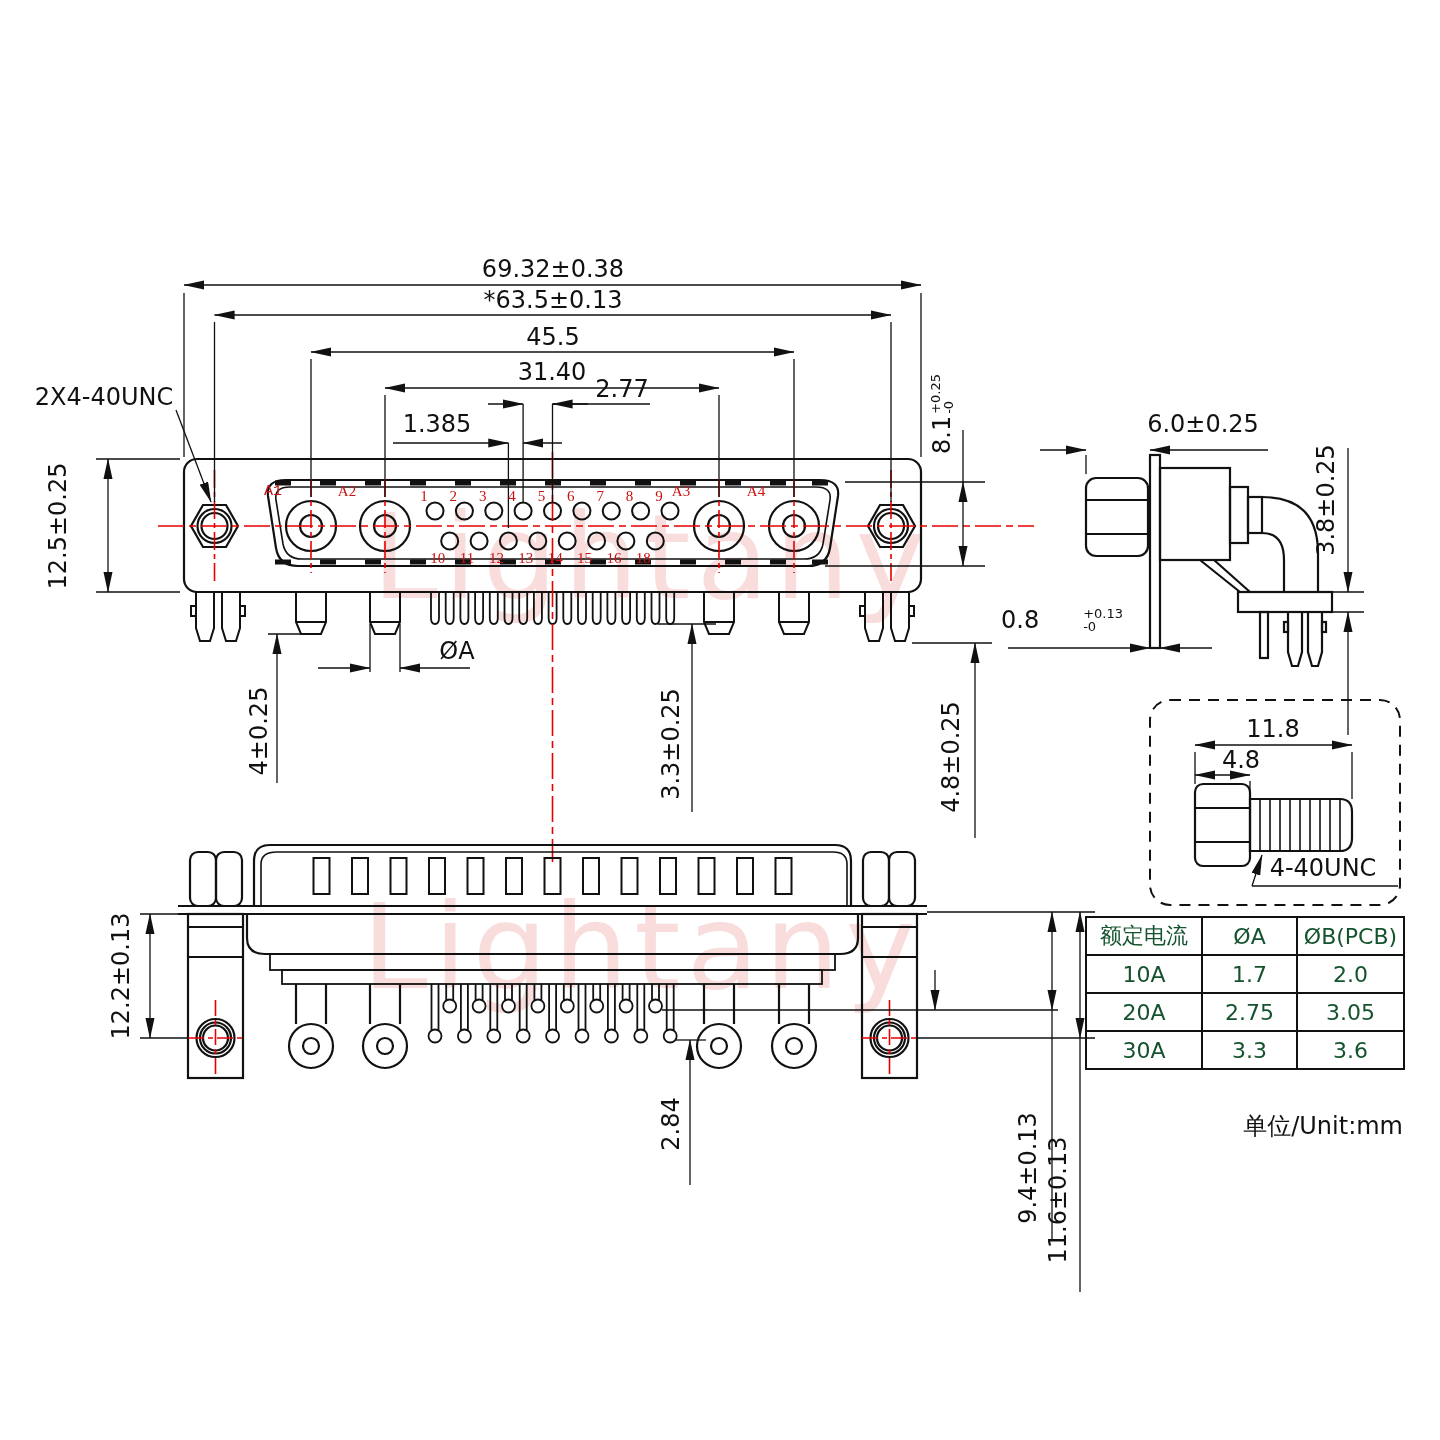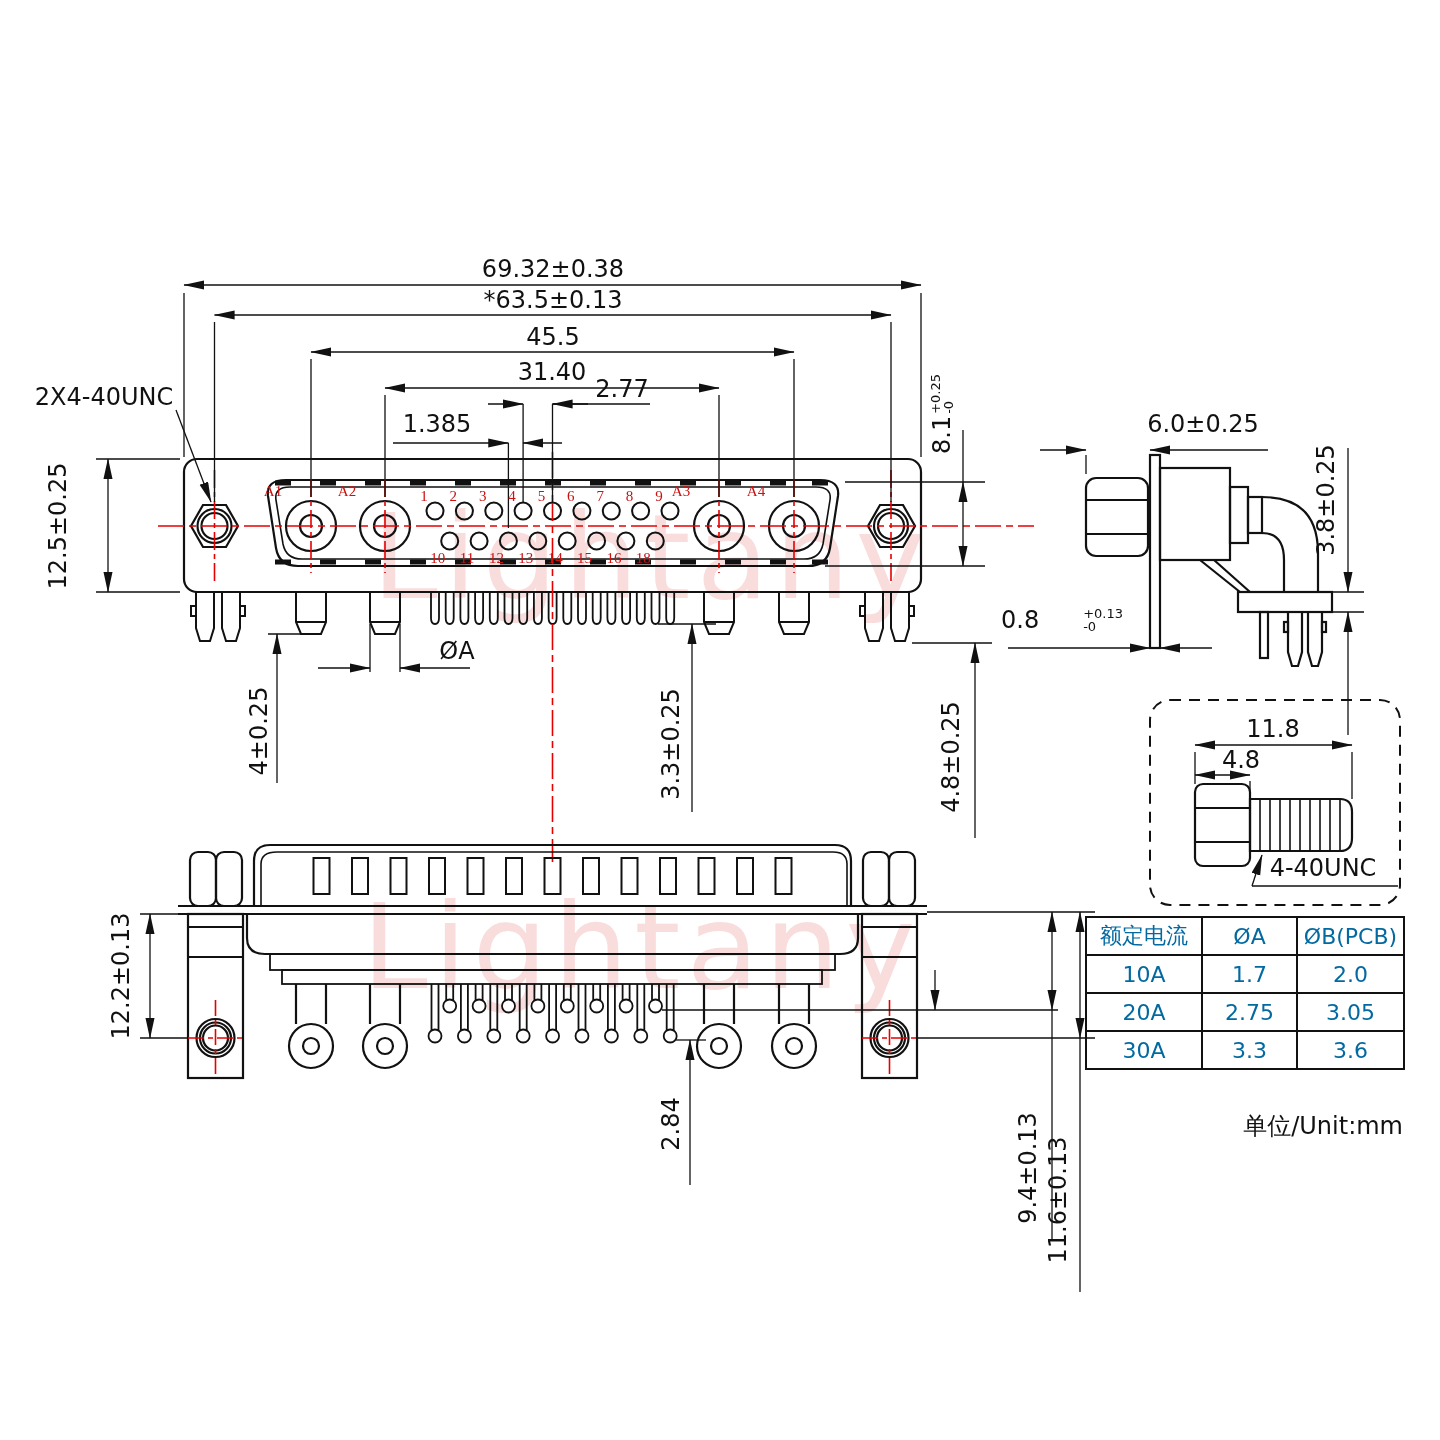--- a/index.html
+++ b/index.html
@@ -11,21 +11,21 @@
   .rot{transform:translate(-50%,-50%) rotate(-90deg);}
   .red{color:#cc1111;font-family:"Liberation Serif",serif;font-size:15px;}
   .tolbox{display:flex;align-items:center;gap:2px;}
   .tol{display:inline-flex;flex-direction:column;font-size:13px;line-height:13px;font-style:normal;}
   .tol i{font-style:normal;}
   .wm{position:absolute;font-size:118px;font-weight:400;letter-spacing:6px;
       font-family:"DejaVu Sans",sans-serif;pointer-events:none;}
   #spec-table{position:absolute;left:1085px;top:916px;width:318px;border-collapse:collapse;
       table-layout:fixed;}
   #spec-table td,#spec-table th{border:2.5px solid #111;text-align:center;vertical-align:middle;
-      font-size:22px;font-weight:400;color:#0369a1;height:36px;padding:0;}
+      font-size:22px;font-weight:400;color:#14532d;height:36px;padding:0;}
   #spec-table col.c1{width:116px}#spec-table col.c2{width:95px}#spec-table col.c3{width:107px}
   .unit{position:absolute;left:1085px;top:1110px;width:318px;text-align:right;font-size:24px;color:#111;}
 </style>
 </head>
 <body>
 
 <div id="canvas">
 
   <div class="wm" id="wm1" style="left: 372px; top: 488px; color: rgba(236, 138, 138, 0.3);">Lightany</div>
   <div class="wm" id="wm2" style="left: 362px; top: 878px; color: rgba(236, 138, 138, 0.3);">Lightany</div>
@@ -382,17 +382,17 @@
     <div class="lbl red" style="left: 629.59px; top: 496px;">8</div>
     <div class="lbl red" style="left: 658.96px; top: 496px;">9</div>
     <div class="lbl red" style="left: 437.7px; top: 558px;">10</div>
     <div class="lbl red" style="left: 467.07px; top: 558px;">11</div>
     <div class="lbl red" style="left: 496.44px; top: 558px;">12</div>
     <div class="lbl red" style="left: 525.81px; top: 558px;">13</div>
     <div class="lbl red" style="left: 555.18px; top: 558px;">14</div>
     <div class="lbl red" style="left: 584.55px; top: 558px;">15</div>
     <div class="lbl red" style="left: 613.92px; top: 558px;">16</div>
     <div class="lbl red" style="left: 643.29px; top: 558px;">18</div>
-    <div class="lbl red" style="left: 273px; top: 491px;">A1</div>
+    <div class="lbl red" style="left: 273px; top: 491px; font-family: Liberation Mono, monospace;">A1</div>
     <div class="lbl red" style="left: 347px; top: 491px;">A2</div>
     <div class="lbl red" style="left: 681px; top: 491px;">A3</div>
     <div class="lbl red" style="left: 756px; top: 491px;">A4</div>
   </div>
 
 </body></html>

